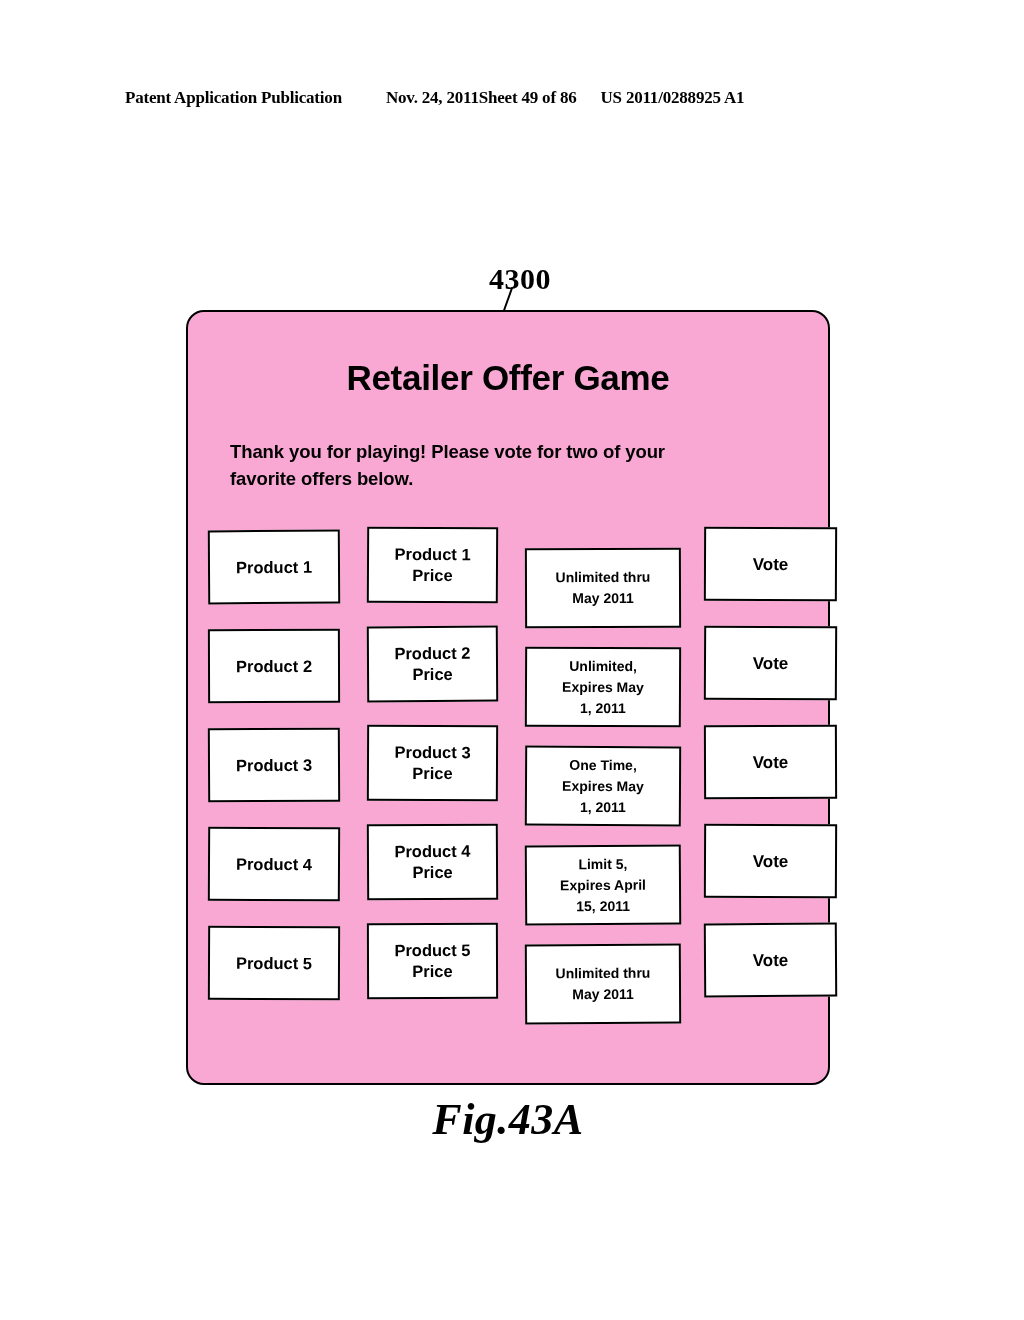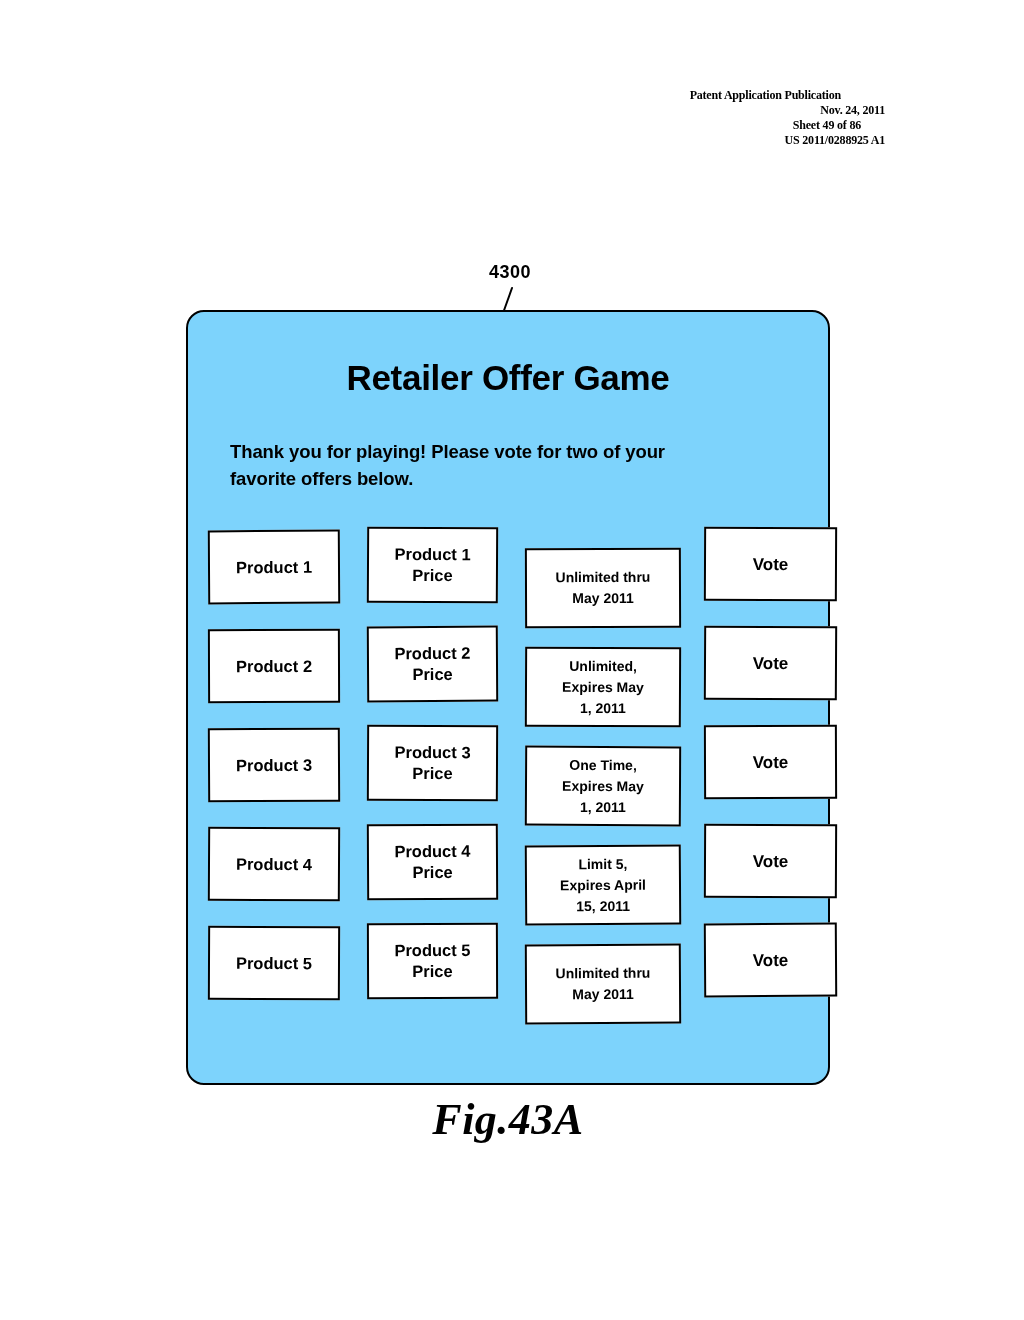--- a/index.html
+++ b/index.html
@@ -17,62 +17,61 @@
     overflow: hidden;
   }
 
   
   .page-header {
     position: absolute;
     top: 88px;
     left: 125px;
     width: 760px;
     display: flex;
-    align-items: flex-end;
+    align-items: flex-start;
     font-family: "Liberation Serif", serif;
     font-weight: bold;
-    font-size: 12px;
+    font-size: 17px;
     letter-spacing: -0.2px;
     white-space: nowrap;
-    flex-direction: column;
   }
   .page-header .hdr-pub       { margin-right: 44px; }
   .page-header .hdr-date      { }
   .page-header .hdr-sheet     { margin-right: 24px; }
   .page-header .hdr-patno     { }
 
   
   .ref-number {
     position: absolute;
     top: 262px;
     left: 489px;
-    font-family: Liberation Sans, sans-serif;
-    font-weight: bold;
-    font-size: 18px;
+    font-family: Liberation Serif, serif;
+    font-weight: bold;
+    font-size: 30px;
     letter-spacing: 0.5px;
   }
   .leader-svg {
     position: absolute;
     top: 286px;
     left: 488px;
     width: 40px;
     height: 36px;
   }
 
   
   .screen-outline {
     position: absolute;
     top: 310px;
     left: 186px;
     width: 644px;
     height: 775px;
     border: 2.5px solid #000000;
     border-radius: 18px;
     box-sizing: border-box;
-    background: #7dd3fc;
+    background: #f9a8d4;
   }
 
   .screen-title {
     position: absolute;
     top: 46px;
     left: 0;
     width: 100%;
     text-align: center;
     font-family: "Liberation Sans", sans-serif;
     font-weight: bold;

